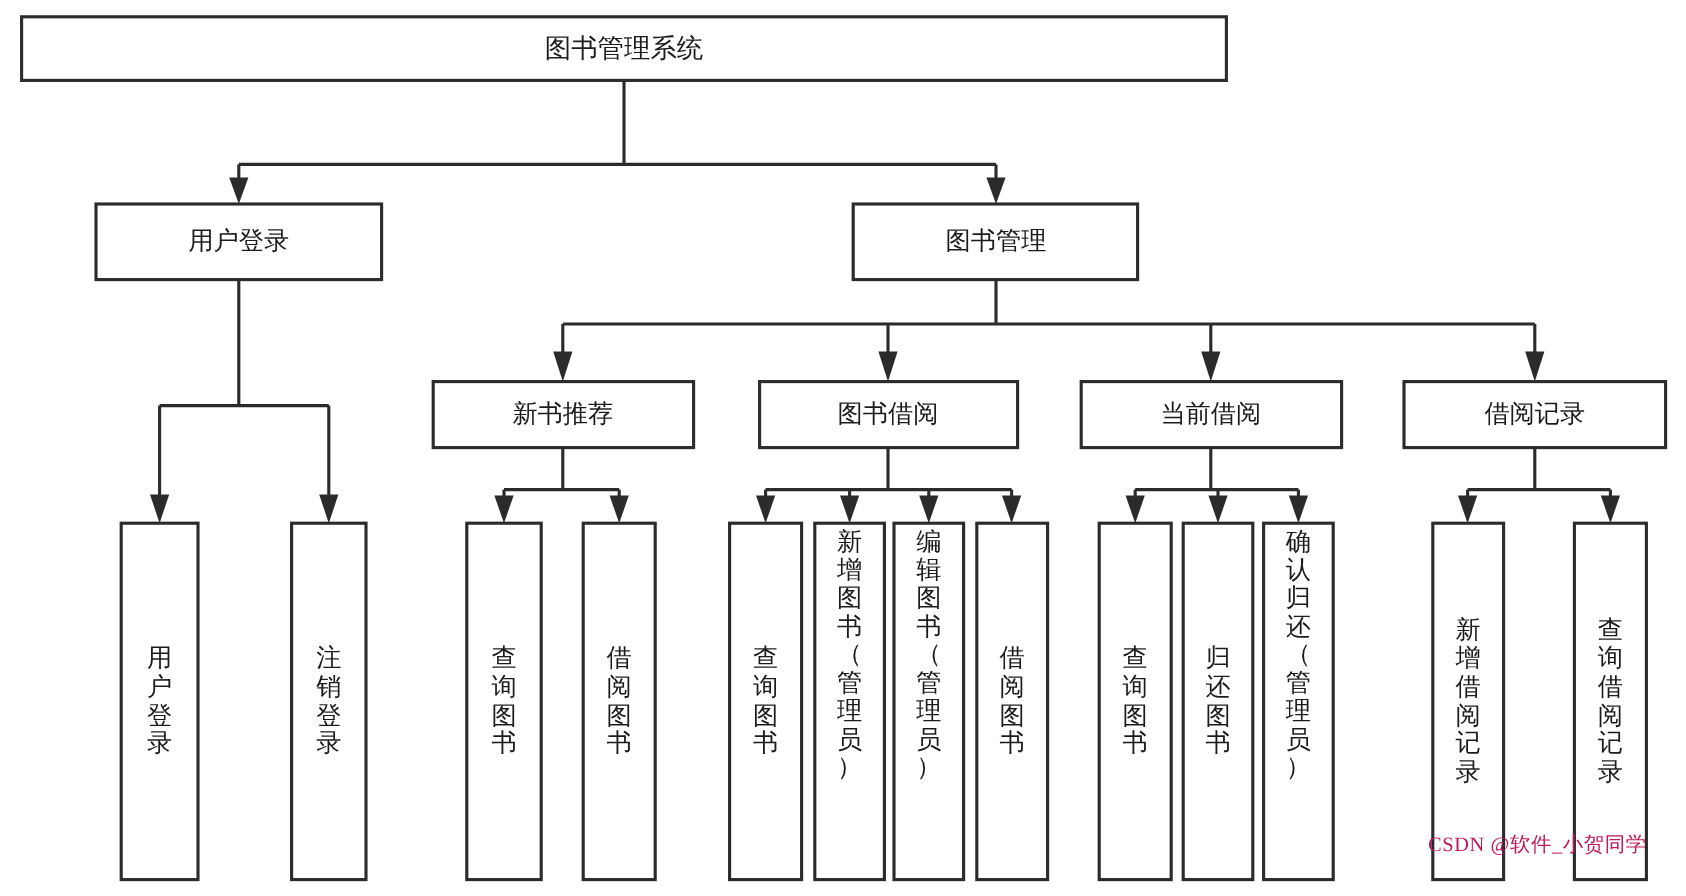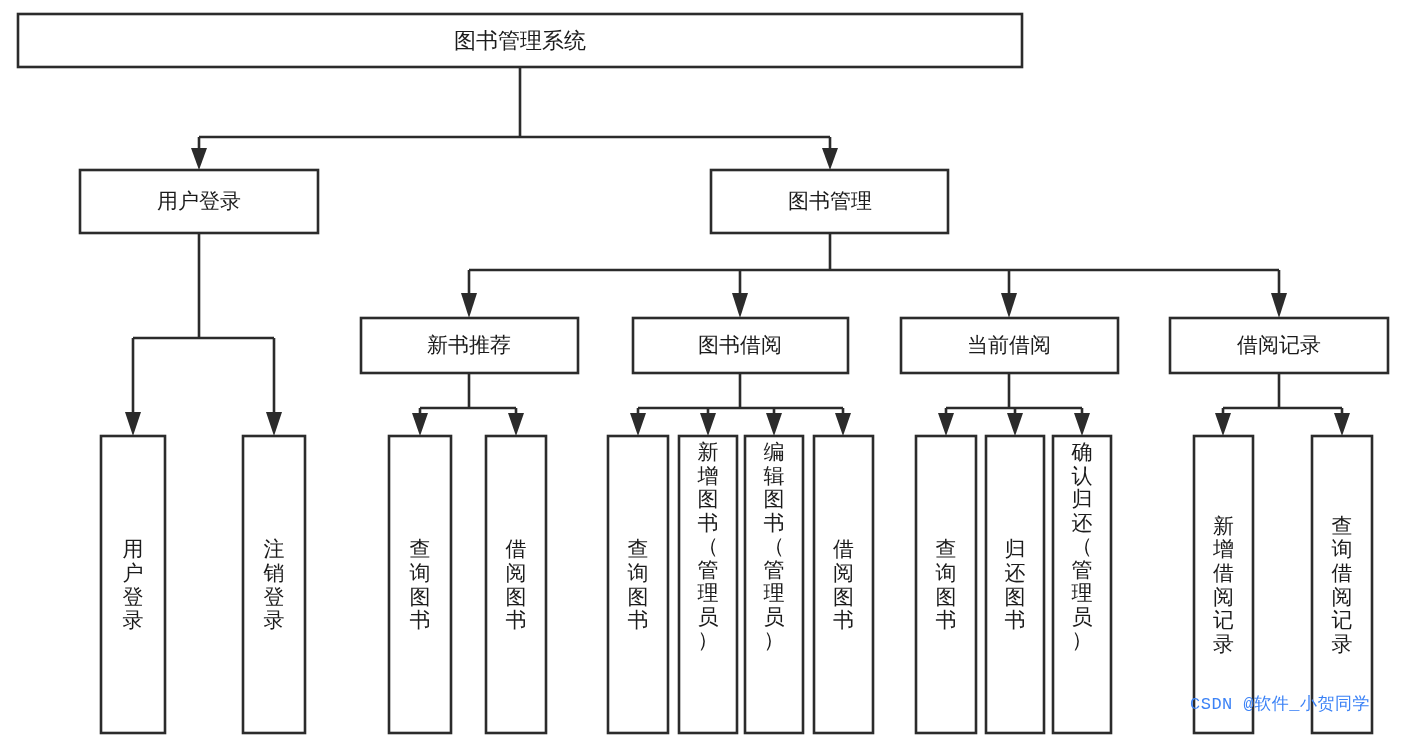--- a/index.html
+++ b/index.html
@@ -70,23 +70,23 @@
     display: block;
   }
   .vlabel.top-align {
     justify-content: flex-start;
     padding-top: 4px;
   }
   .watermark {
     position: absolute;
     left: 1190px;
     top: 692px;
-    font-family: Liberation Mono, monospace;
+    font-family: Liberation Serif, serif;
     font-size: 17px;
-    color: #3b82f6;
+    color: #be185d;
     white-space: nowrap;
     letter-spacing: 0.5px;
   }
 </style>
 </head>
 <body>
 
 <div id="diagram-root">
 
   <svg class="chart-canvas" viewBox="0 0 1405 747">

